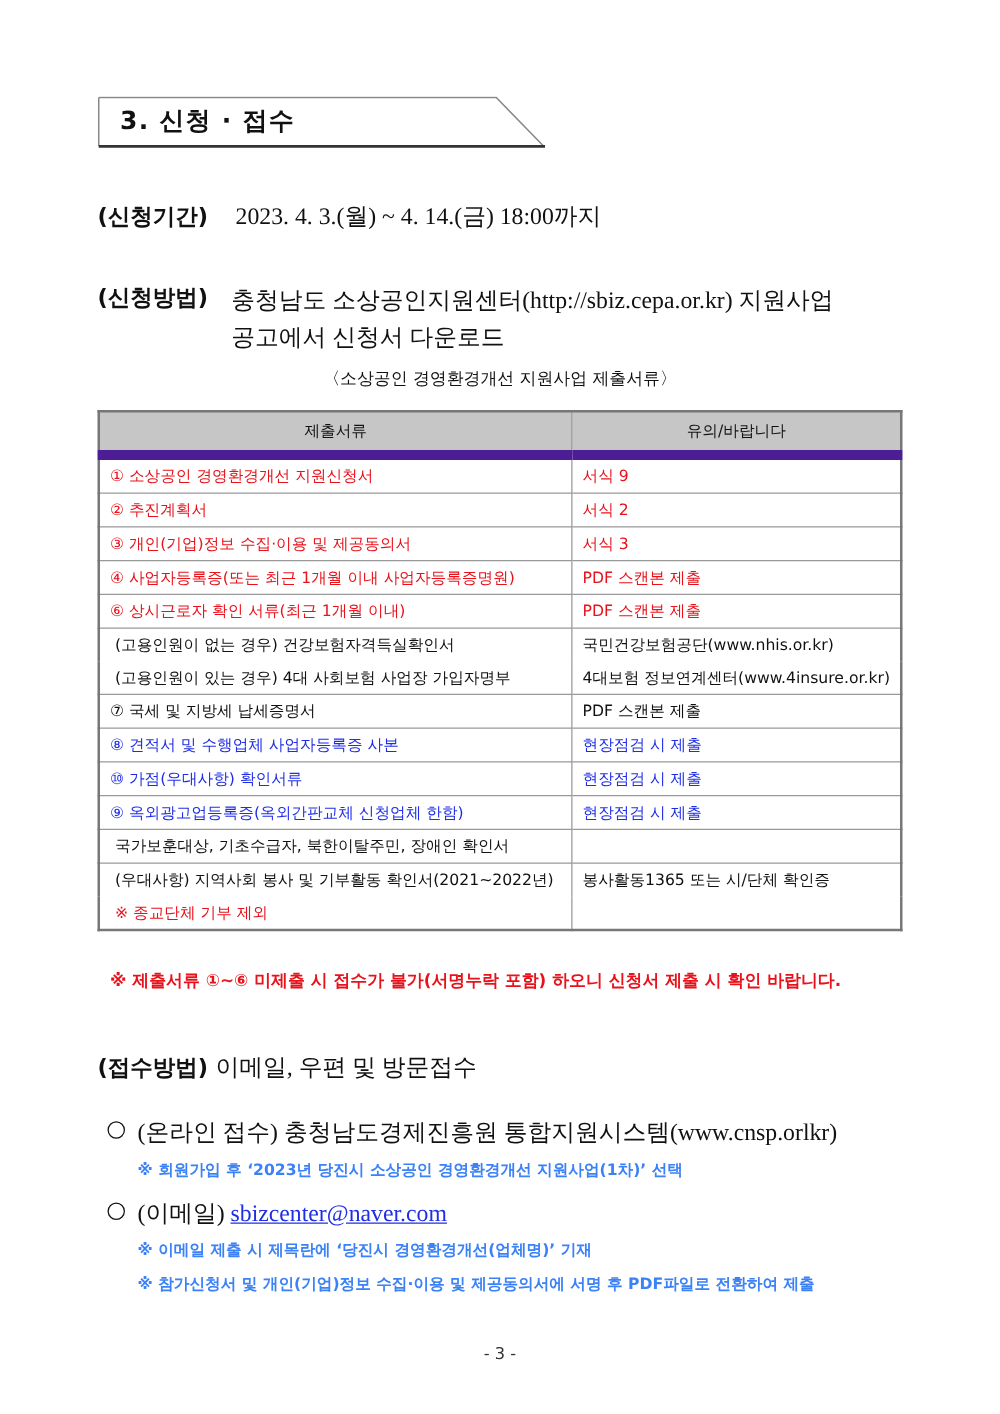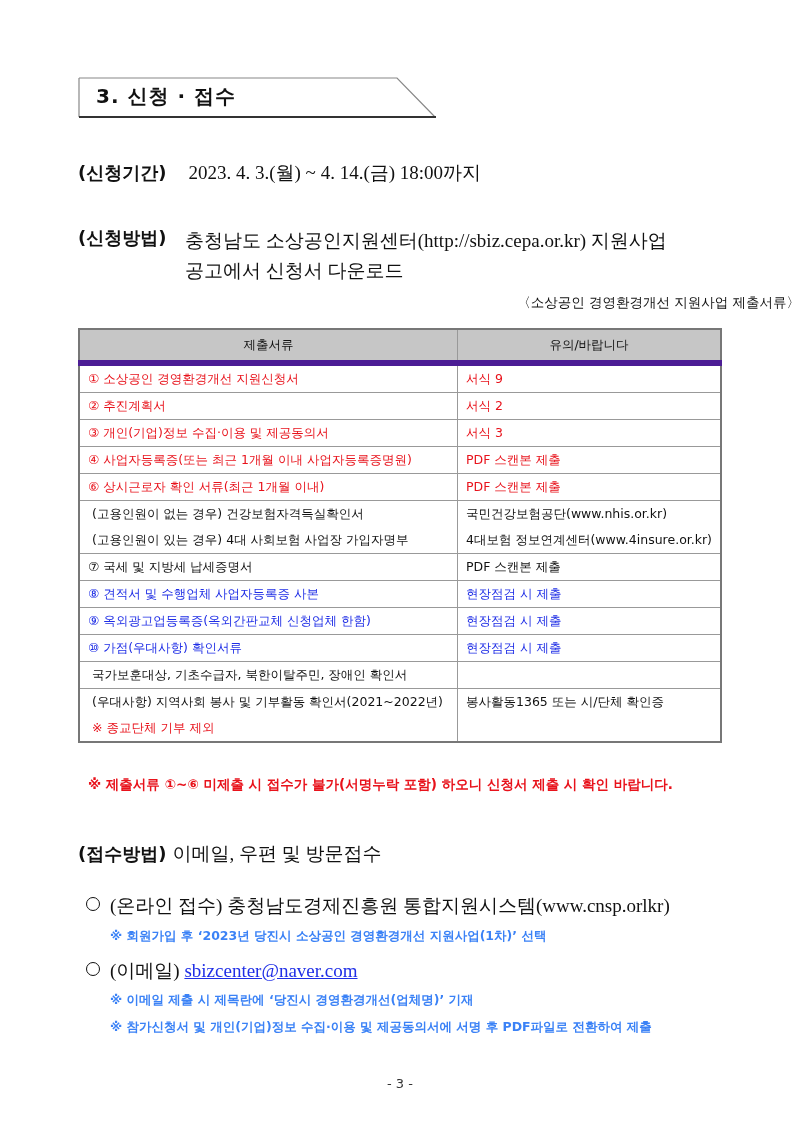--- a/index.html
+++ b/index.html
@@ -11,25 +11,25 @@
 
   .row-label { font-weight: bold; font-family: "DejaVu Sans", sans-serif; }
 
   .period { position: absolute; left: 78px; top: 160px; font-size: 18px; white-space: nowrap; }
   .period .val { font-family: "Liberation Serif", serif; font-size: 19px; margin-left: 22px; }
 
   .method { position: absolute; left: 78px; top: 226px; font-size: 18px; width: 660px; }
   .method .val { font-family: "Liberation Serif", serif; font-size: 19px; position: absolute; left: 107px; top: 0; width: 560px; line-height: 30px; white-space: nowrap; }
   .method .line2 { display: block; }
 
-  .table-caption { position: absolute; left: 0; width: 800px; top: 294px; text-align: right; font-size: 13.5px; }
+  .table-caption { position: absolute; left: 0; width: 800px; top: 294px; text-align: center; font-size: 13.5px; }
 
   table.docs { position: absolute; left: 78px; top: 328px; width: 644px; border-collapse: collapse; font-size: 12.5px; font-family: "DejaVu Sans", sans-serif; border: 2px solid #777; }
   table.docs td, table.docs th { padding: 0 8px; height: 26px; border: 1px solid #999; text-align: left; vertical-align: middle; white-space: nowrap; }
-  table.docs th { background: #c6c6c6; font-weight: normal; text-align: center; height: 30px; border-bottom: 6px solid #4c1d95; }
+  table.docs th { background: #c6c6c6; font-weight: normal; text-align: center; height: 30px; border-bottom: 8px solid #4c1d95; }
   table.docs td.c1 { width: 358px; }
   table.docs tr.dotted td { border-top: 1px dotted #999; margin-left: 36px; }
   table.docs tr.nobot td { border-bottom: none; }
   table.docs tr.notop td { border-top: none; }
   .red { color: #e8121b; }
   .blue { color: #1f2ee6; }
   .black { color: #111; }
   td.sub { padding-left: 12px !important; }
 
   .warning { position: absolute; left: 88px; top: 776px; font-size: 13.5px; font-weight: bold; color: #e8121b; white-space: nowrap; }
@@ -111,25 +111,25 @@
       </tr>
   <tr class="black">
         <td class="c1">⑦ 국세 및 지방세 납세증명서</td>
         <td>PDF 스캔본 제출</td>
       </tr>
   <tr class="blue">
         <td class="c1">⑧ 견적서 및 수행업체 사업자등록증 사본</td>
         <td>현장점검 시 제출</td>
       </tr>
   <tr class="blue">
-        <td class="c1">⑨ 옥외광고업등록증(옥외간판교체 신청업체 한함)</td>
+        <td class="c1">⑩ 가점(우대사항) 확인서류</td>
         <td>현장점검 시 제출</td>
       </tr>
   <tr class="blue">
-        <td class="c1">⑩ 가점(우대사항) 확인서류</td>
+        <td class="c1">⑨ 옥외광고업등록증(옥외간판교체 신청업체 한함)</td>
         <td>현장점검 시 제출</td>
       </tr>
   <tr class="black dotted">
         <td class="c1 sub">국가보훈대상, 기초수급자, 북한이탈주민, 장애인 확인서</td>
         <td></td>
       </tr>
   <tr class="black dotted nobot">
         <td class="c1 sub">(우대사항) 지역사회 봉사 및 기부활동 확인서(2021~2022년)</td>
         <td>봉사활동1365 또는 시/단체 확인증</td>
       </tr>

